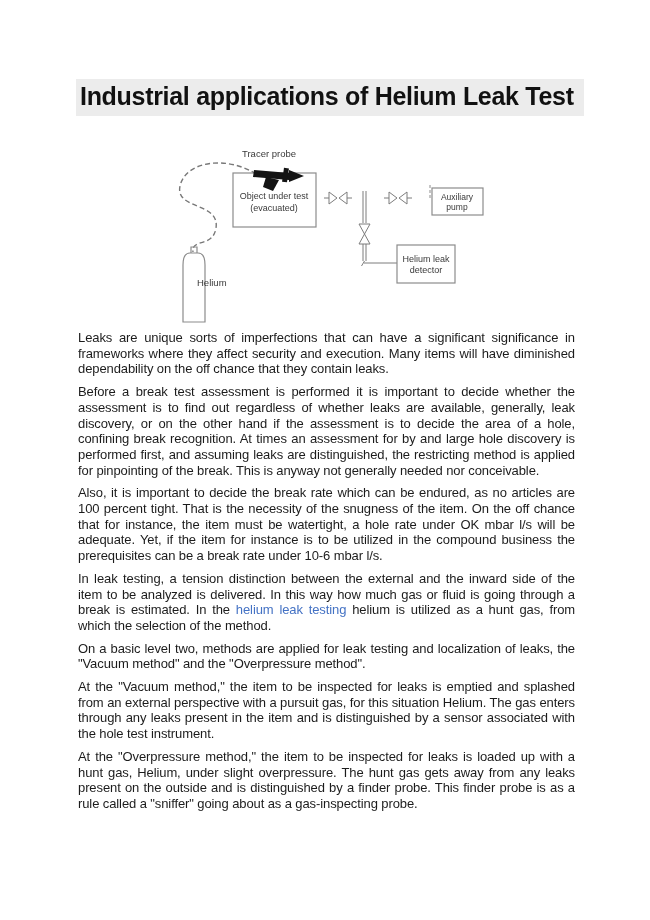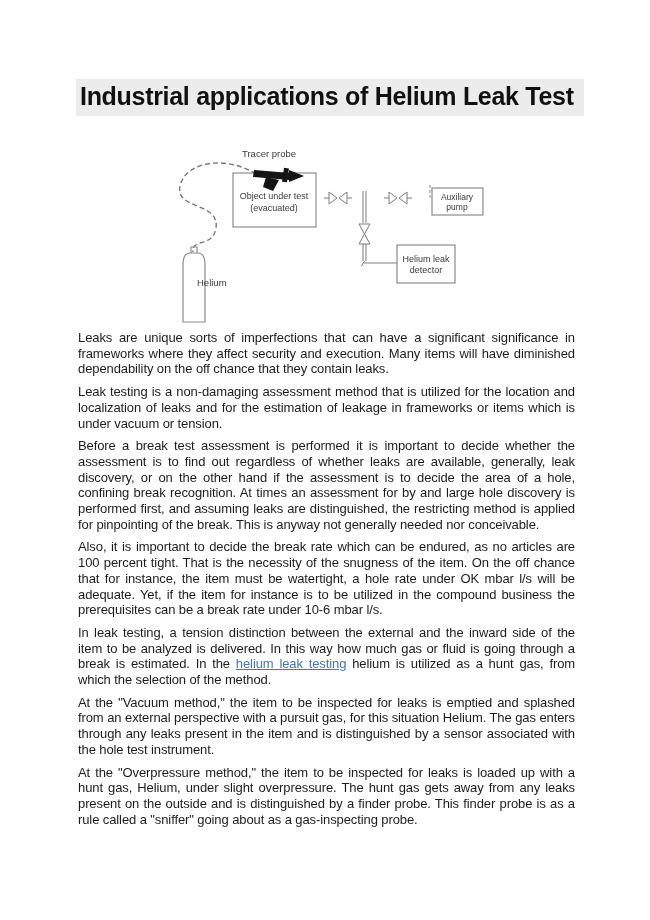--- a/index.html
+++ b/index.html
@@ -40,21 +40,20 @@
   .content p{
     margin:0 0 7px 0;
     font-size:13px;
     line-height:15.7px;
     letter-spacing:-0.1px;
     text-align:justify;
     color:#1c1c1c;
   }
   a.doclink{
     color:#4472c4;
-    text-decoration:underline;
     cursor:pointer;
   }
   .box-stroke{fill:#ffffff;stroke:#8c8c8c;stroke-width:1.2;}
   .thinline{stroke:#7d7d7d;stroke-width:1;fill:none;}
 </style>
 </head>
 <body>
 
 <div class="page">
 
@@ -110,21 +109,21 @@
     <text x="317" y="60" font-size="8.5" text-anchor="middle">Auxiliary</text>
     <text x="317" y="70" font-size="8.5" text-anchor="middle">pump</text>
 
     <rect class="box-stroke" x="257" y="105" width="58" height="38"></rect>
     <text x="286" y="122" font-size="9" text-anchor="middle">Helium leak</text>
     <text x="286" y="133" font-size="9" text-anchor="middle">detector</text>
   </svg>
 
   <div class="content">
     <p>Leaks are unique sorts of imperfections that can have a significant significance in frameworks where they affect security and execution. Many items will have diminished dependability on the off chance that they contain leaks.</p>
-    <p>Leak testing is a non-damaging assessment method that is utilized for the location and localization of leaks and for the estimation of leakage in frameworks or items which is under vacuum or tension.</p>
     <p>Before a break test assessment is performed it is important to decide whether the assessment is to find out regardless of whether leaks are available, generally, leak discovery, or on the other hand if the assessment is to decide the area of a hole, confining break recognition. At times an assessment for by and large hole discovery is performed first, and assuming leaks are distinguished, the restricting method is applied for pinpointing of the break. This is anyway not generally needed nor conceivable.</p>
     <p>Also, it is important to decide the break rate which can be endured, as no articles are 100 percent tight. That is the necessity of the snugness of the item. On the off chance that for instance, the item must be watertight, a hole rate under OK mbar l/s will be adequate. Yet, if the item for instance is to be utilized in the compound business the prerequisites can be a break rate under 10-6 mbar l/s.</p>
     <p><span>In leak testing, a tension distinction between the external and the inward side of the item to be analyzed is delivered. In this way how much gas or fluid is going through a break is estimated. In the </span><a class="doclink">helium leak testing</a><span> helium is utilized as a hunt gas, from which the selection of the method.</span></p>
+    <p>On a basic level two, methods are applied for leak testing and localization of leaks, the "Vacuum method" and the "Overpressure method".</p>
     <p>At the "Vacuum method," the item to be inspected for leaks is emptied and splashed from an external perspective with a pursuit gas, for this situation Helium. The gas enters through any leaks present in the item and is distinguished by a sensor associated with the hole test instrument.</p>
     <p>At the "Overpressure method," the item to be inspected for leaks is loaded up with a hunt gas, Helium, under slight overpressure. The hunt gas gets away from any leaks present on the outside and is distinguished by a finder probe. This finder probe is as a rule called a "sniffer" going about as a gas-inspecting probe.</p>
   </div>
 
 </div>
 
 </body></html>

